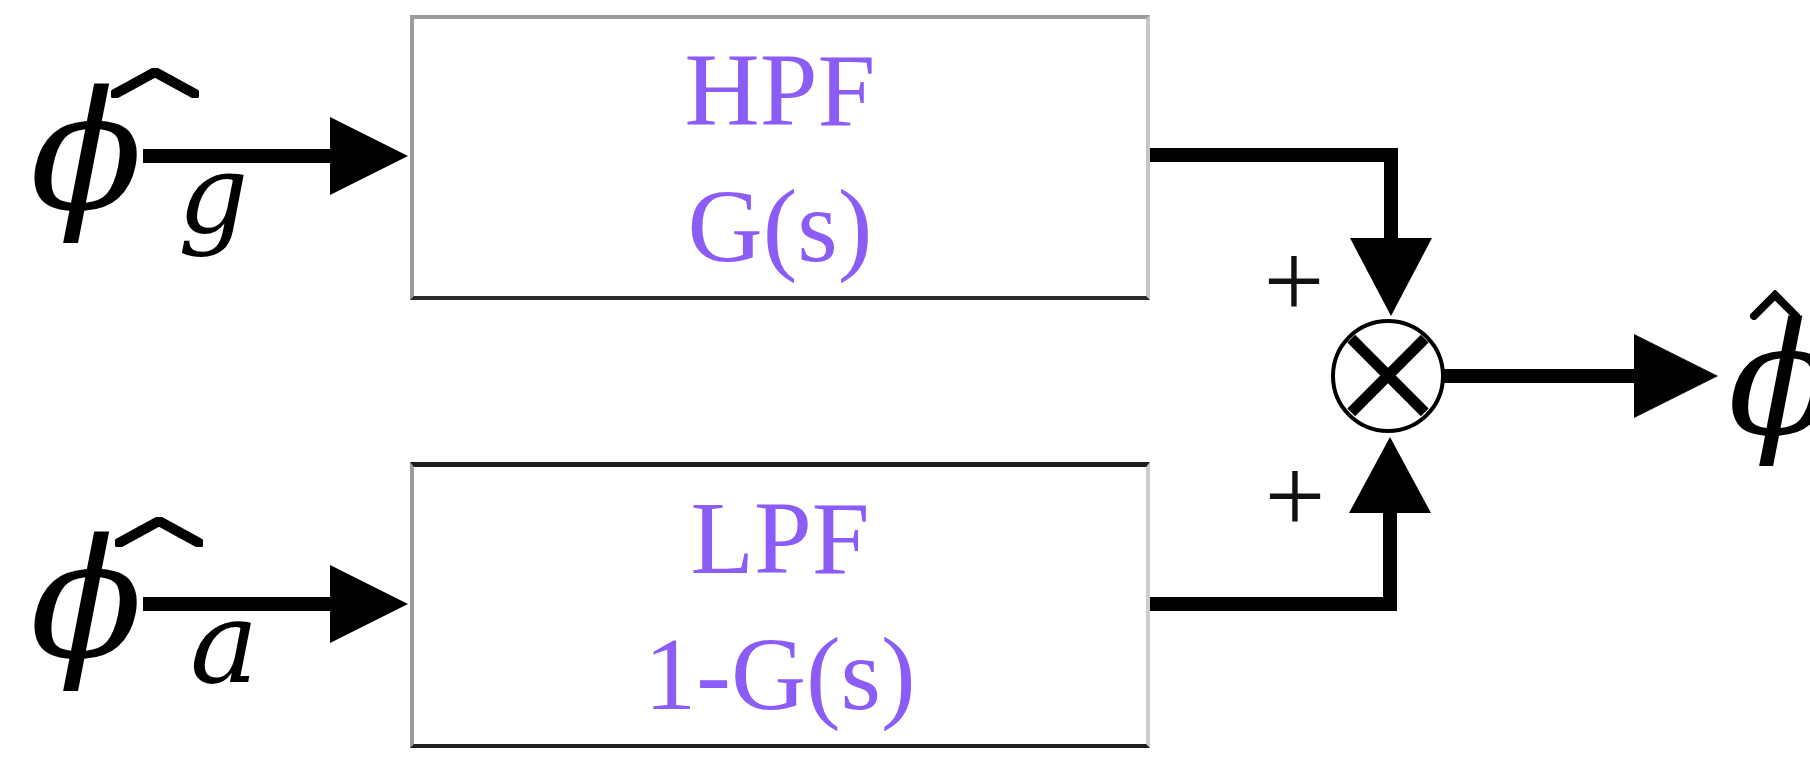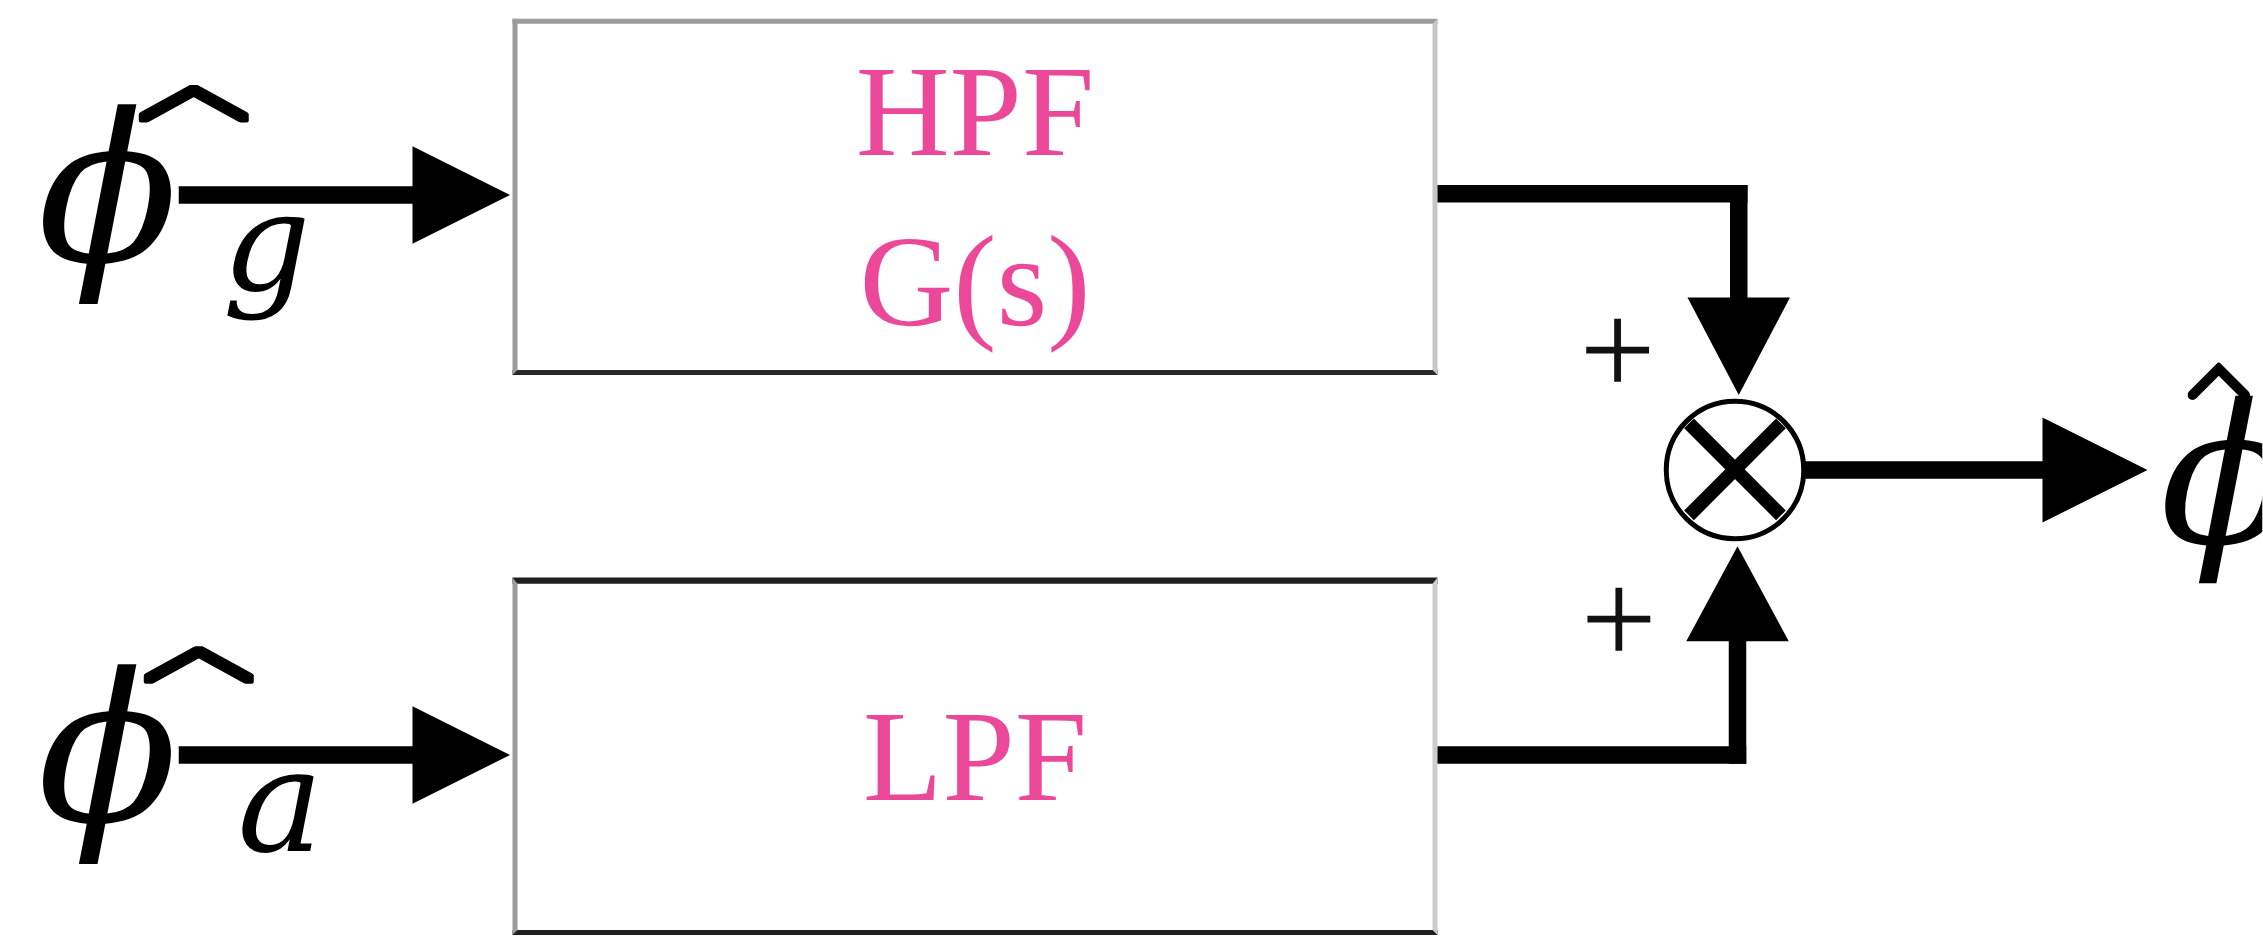--- a/index.html
+++ b/index.html
@@ -16,21 +16,21 @@
   }
   .block-hpf {
     left:410px; top:15px; width:740px; height:285px;
     border-color:#9c9c9c; border-right-color:#c6c6c6; border-bottom-color:#2a2a2a;
   }
   .block-lpf {
     left:410px; top:462px; width:740px; height:286px;
     border-color:#9c9c9c; border-right-color:#cccccc;
     border-top-color:#1f1f1f; border-bottom-color:#1f1f1f; border-top-width:5px;
   }
-  .block-line { font-size:104px; line-height:1.05; color:#ec4899; white-space:nowrap; }
+  .block-line { font-size:104px; line-height:1.05; color:#8b5cf6; white-space:nowrap; }
   .block-line.tf { }
   
   .wire { position:absolute; background:#000; }
   
   .tri { position:absolute; width:0; height:0; }
   .tri-right-in  { border-top:39px solid transparent; border-bottom:39px solid transparent; border-left:78px solid #000; }
   .tri-right-out { border-top:42px solid transparent; border-bottom:42px solid transparent; border-left:84px solid #000; }
   .tri-down { border-left:41px solid transparent; border-right:41px solid transparent; border-top:78px solid #000; }
   .tri-up   { border-left:41px solid transparent; border-right:41px solid transparent; border-bottom:76px solid #000; }
   
@@ -89,20 +89,21 @@
   <div class="wire" style="left:143px; top:597px; width:192px; height:14px;"></div>
   <div class="tri tri-right-in" style="left:330px; top:565px;"></div>
 
   <div class="block block-hpf">
     <div class="block-line">HPF</div>
     <div class="block-line tf">G(s)</div>
   </div>
 
   <div class="block block-lpf">
     <div class="block-line">LPF</div>
+    <div class="block-line tf">1-G(s)</div>
   </div>
 
   <div class="wire" style="left:1150px; top:148px; width:248px; height:14px;"></div>
   <div class="wire" style="left:1384px; top:148px; width:14px; height:95px;"></div>
   <div class="tri tri-down" style="left:1350px; top:238px;"></div>
 
   <div class="wire" style="left:1150px; top:597px; width:247px; height:14px;"></div>
   <div class="wire" style="left:1383px; top:508px; width:14px; height:103px;"></div>
   <div class="tri tri-up" style="left:1349px; top:437px;"></div>
 

